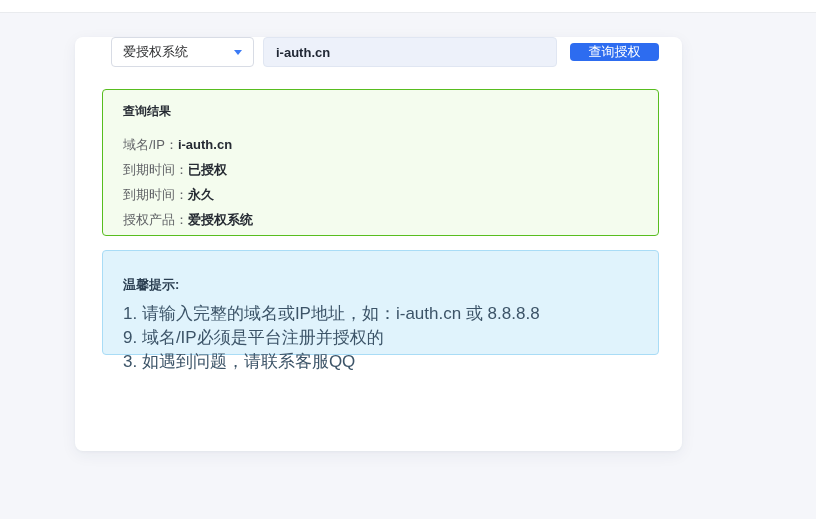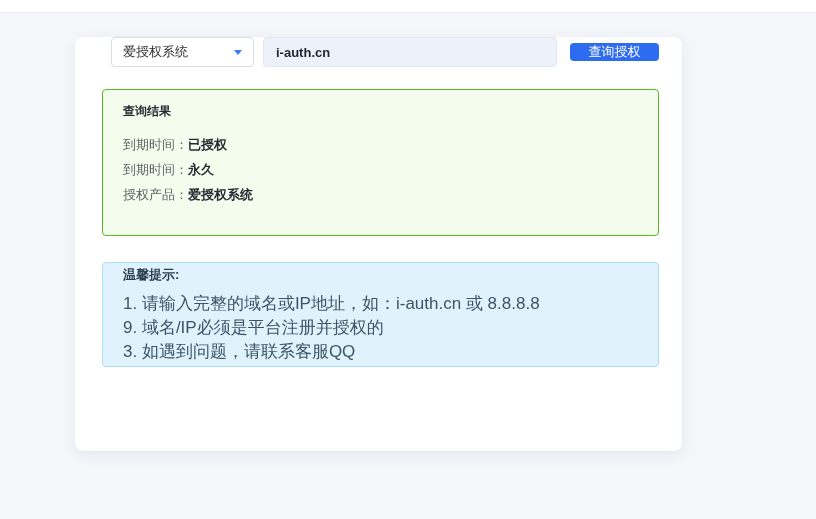--- a/index.html
+++ b/index.html
@@ -96,26 +96,26 @@
   .result-row {
     font-size: 13px;
     line-height: 25px;
     color: #606266;
   }
   .result-row .value {
     font-weight: bold;
     color: #262b33;
   }
   .tips-box {
-    margin: 26px 23px 0 27px;
+    margin: 14px 23px 0 27px;
     height: 105px;
     background: #e0f3fc;
     border: 1px solid #a9dcf6;
     border-radius: 4px;
-    padding: 3px 20px;
+    padding: 25px 20px;
   }
   .tips-title {
     font-size: 13px;
     font-weight: bold;
     color: #2b3f52;
     margin-bottom: 8px;
   }
   .tip-line {
     font-size: 17px;
     line-height: 24px;
@@ -135,20 +135,23 @@
       <span>爱授权系统</span>
       <span class="caret"></span>
     </div>
     <input class="domain-input" type="text" value="i-auth.cn" style="">
     <button class="query-button">查询授权</button>
   </div>
 
   <div class="result-box">
     <div class="result-title">查询结果</div>
     <div class="result-row">
+      <span>域名/IP：</span><span class="value">i-auth.cn</span>
+    </div>
+    <div class="result-row">
       <span>到期时间：</span><span class="value">已授权</span>
     </div>
     <div class="result-row">
       <span>到期时间：</span><span class="value">永久</span>
     </div>
     <div class="result-row">
       <span>授权产品：</span><span class="value">爱授权系统</span>
     </div>
   </div>
 

